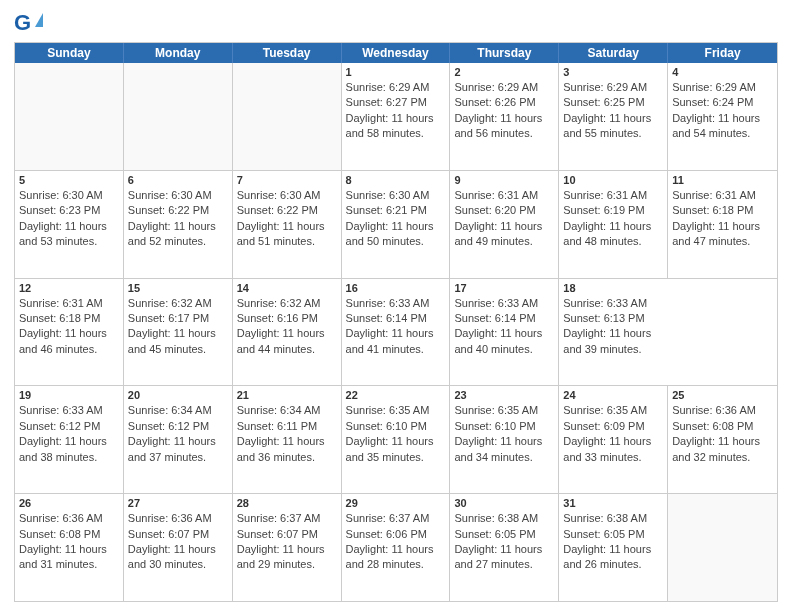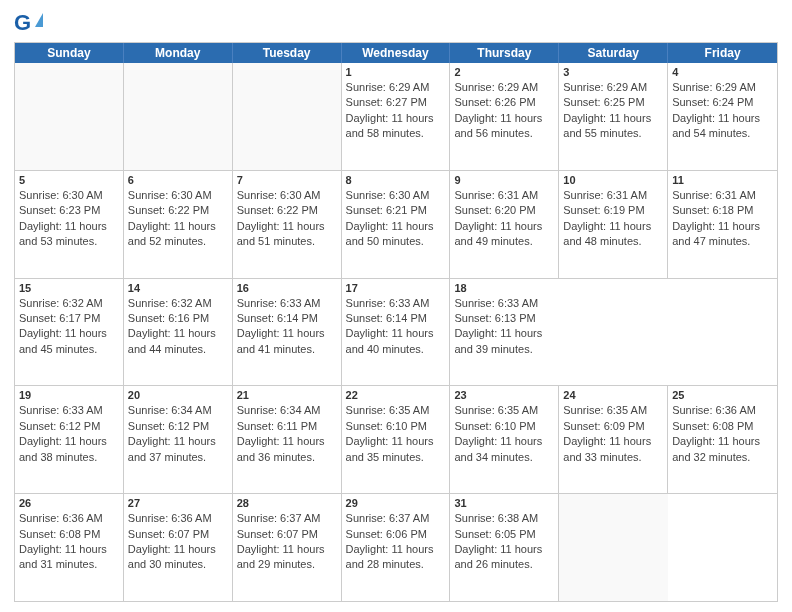--- a/index.html
+++ b/index.html
@@ -239,20 +239,27 @@
           <div class="cal-cell">
             <span class="day-num">11</span>
             <div class="cell-info">Sunrise: 6:31 AM
 Sunset: 6:18 PM
 Daylight: 11 hours
 and 47 minutes.</div>
           </div>
         </div>
         <div class="cal-row">
           <div class="cal-cell">
+            <span class="day-num">12</span>
+            <div class="cell-info">Sunrise: 6:31 AM
+Sunset: 6:18 PM
+Daylight: 11 hours
+and 46 minutes.</div>
+          </div>
+          <div class="cal-cell">
             <span class="day-num">15</span>
             <div class="cell-info">Sunrise: 6:32 AM
 Sunset: 6:17 PM
 Daylight: 11 hours
 and 45 minutes.</div>
           </div>
           <div class="cal-cell">
             <span class="day-num">14</span>
             <div class="cell-info">Sunrise: 6:32 AM
 Sunset: 6:16 PM
@@ -353,20 +360,27 @@
 Sunset: 6:07 PM
 Daylight: 11 hours
 and 29 minutes.</div>
           </div>
           <div class="cal-cell">
             <span class="day-num">29</span>
             <div class="cell-info">Sunrise: 6:37 AM
 Sunset: 6:06 PM
 Daylight: 11 hours
 and 28 minutes.</div>
+          </div>
+          <div class="cal-cell">
+            <span class="day-num">30</span>
+            <div class="cell-info">Sunrise: 6:38 AM
+Sunset: 6:05 PM
+Daylight: 11 hours
+and 27 minutes.</div>
           </div>
           <div class="cal-cell">
             <span class="day-num">31</span>
             <div class="cell-info">Sunrise: 6:38 AM
 Sunset: 6:05 PM
 Daylight: 11 hours
 and 26 minutes.</div>
           </div>
           <div class="cal-cell empty"></div>
         </div>

